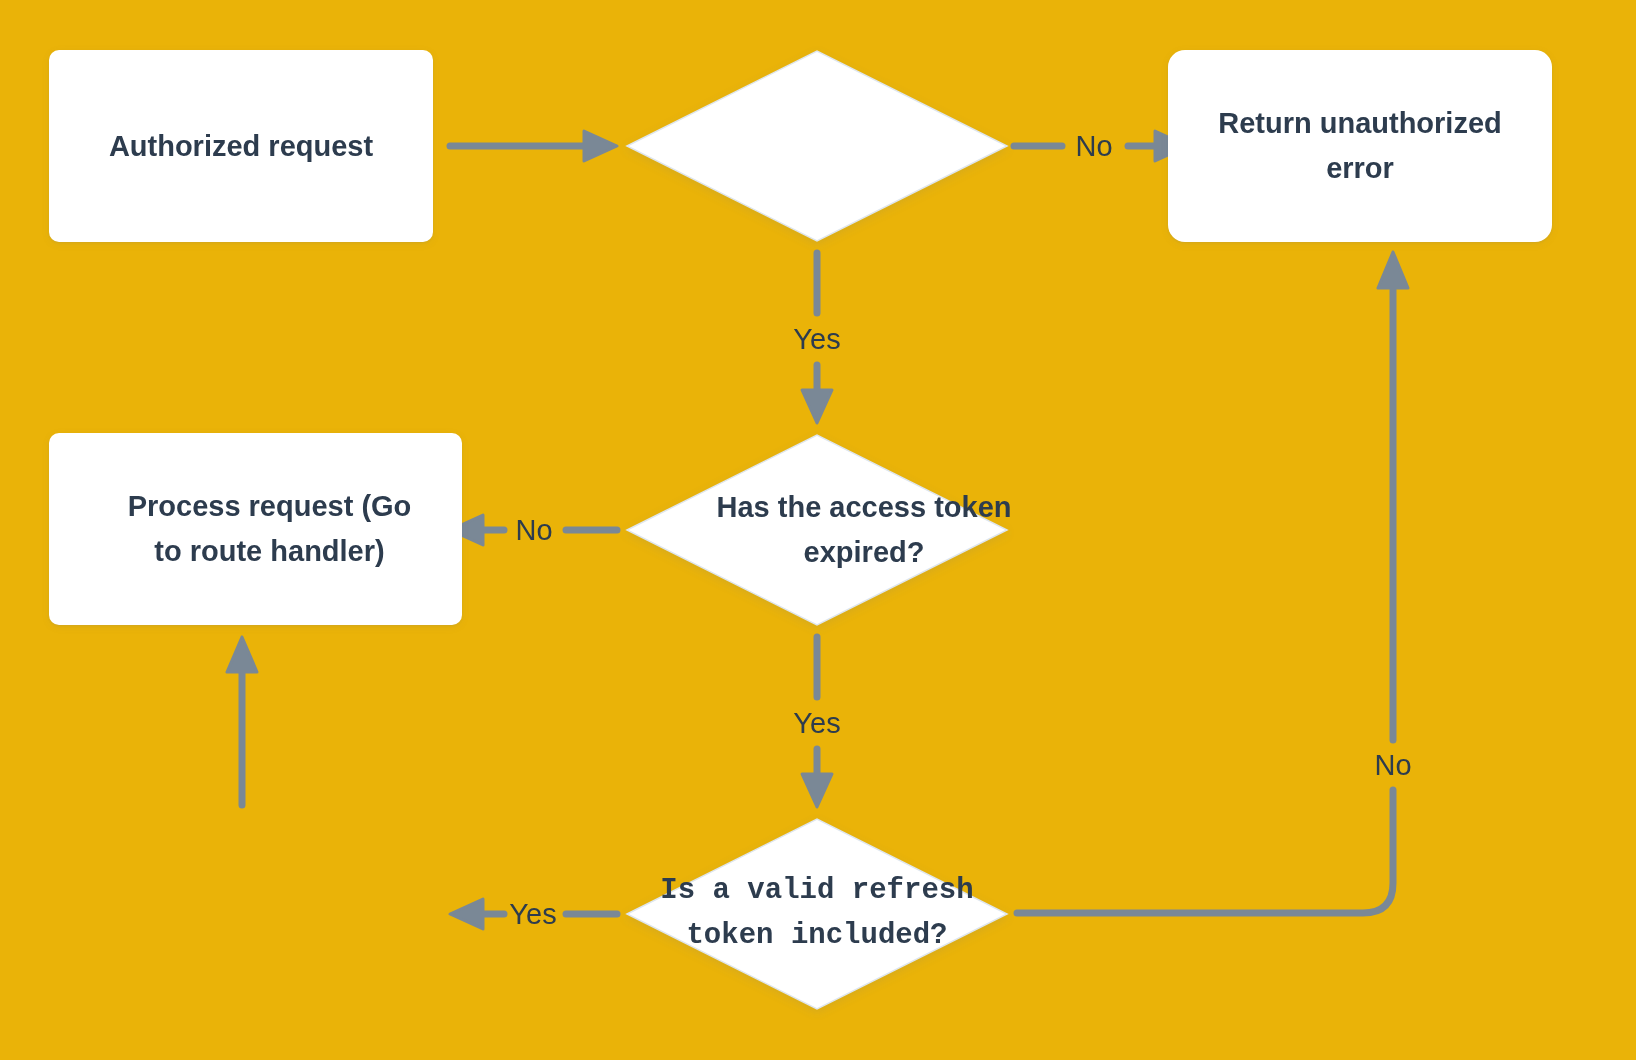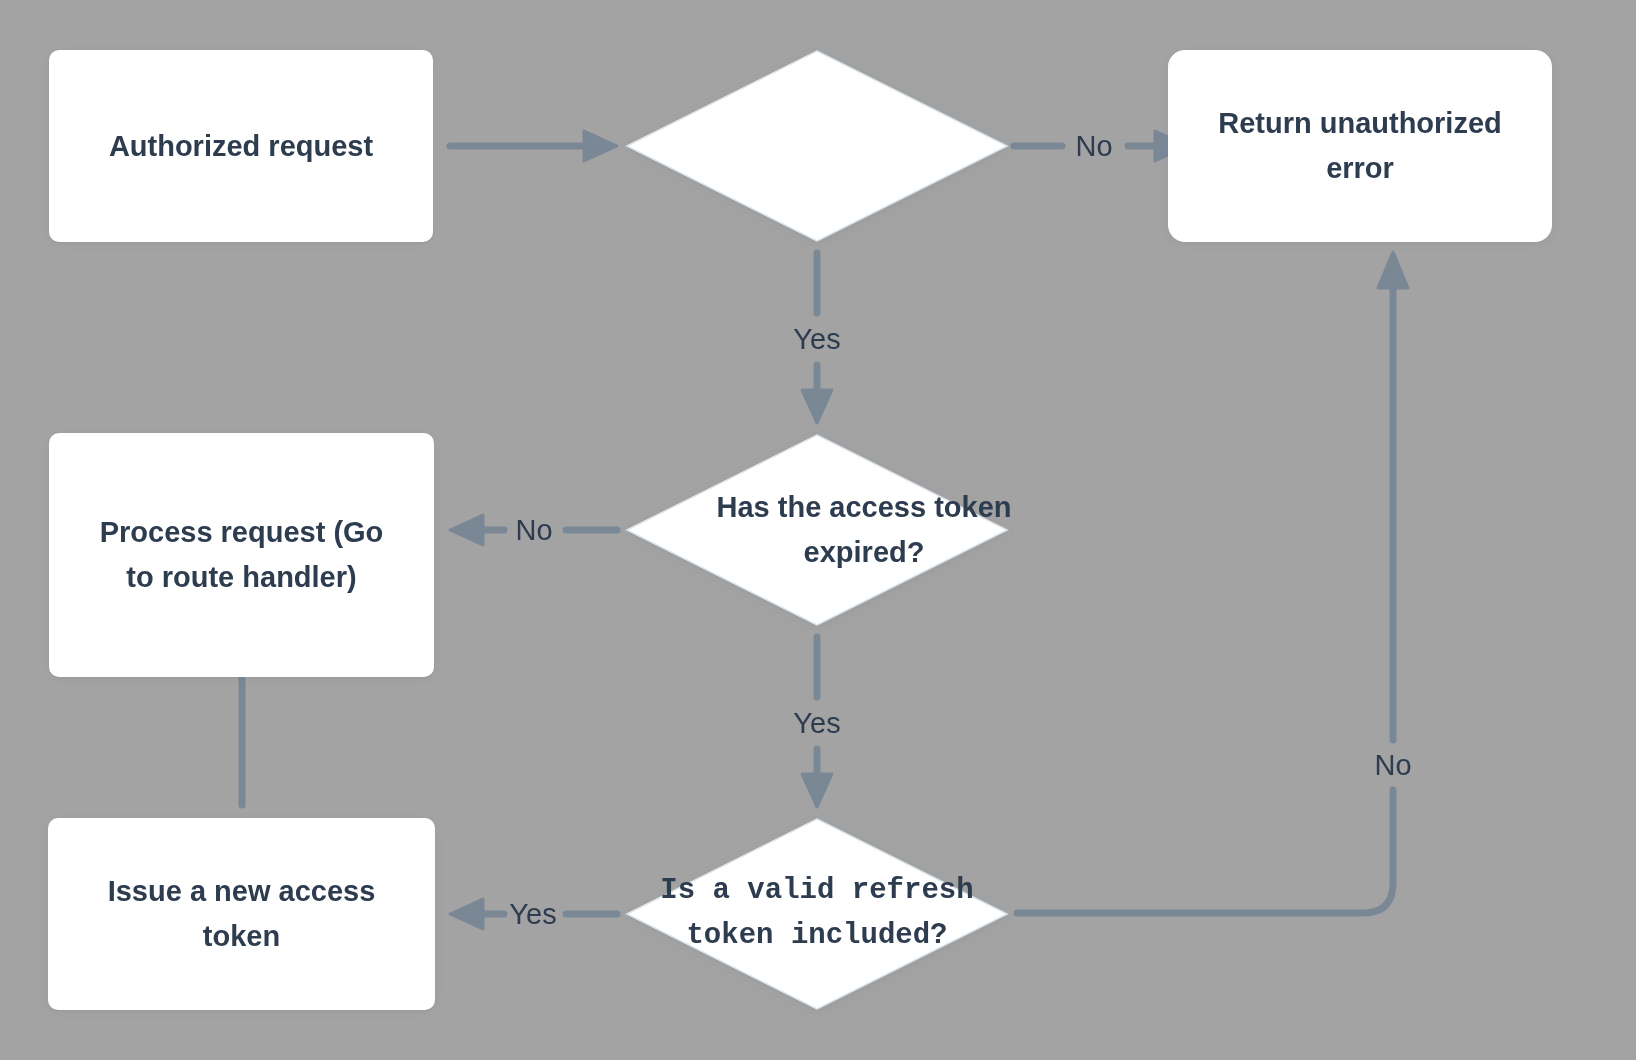--- a/index.html
+++ b/index.html
@@ -8,21 +8,21 @@
     width: 1636px;
     height: 1060px;
     background: #edf1f5;
     font-family: "Liberation Sans", sans-serif;
     overflow: hidden;
   }
   .canvas {
     position: relative;
     width: 1636px;
     height: 1060px;
-    background: #a3a3a3;
+    background: #eab308;
   }
   svg.edges-layer {
     position: absolute;
     inset: 0;
     width: 1636px;
     height: 1060px;
   }
   .edge-line {
     stroke: #7a8896;
     stroke-width: 7;
@@ -144,29 +144,25 @@
 
   <div class="node-box" style="left:49px; top:50px; width:384px; height:192px;">
     <div class="node-text">Authorized request</div>
   </div>
 
   <div class="node-box" style="left:1168px; top:50px; width:384px; height:192px;border-radius:17px;">
     <div class="node-text">Return unauthorized
 error</div>
   </div>
 
-  <div class="node-box" style="left:49px; top:433px; width:385px; height:244px;">
+  <div class="node-box" style="left:49px; top:433px; width:385px; height:192px;padding-left:28px;">
     <div class="node-text">Process request (Go
 to route handler)</div>
   </div>
 
-  <div class="node-box" style="left:48px; top:818px; width:387px; height:192px;">
-    <div class="node-text">Issue a new access
-token</div>
-  </div>
 
   <div class="diamond-label" style="left:864px; top:530px;">Has the access token
 expired?</div>
   <div class="diamond-label" style="left:817px; top:914px;font-family:Liberation Mono, monospace;">Is a valid refresh
 token included?</div>
 
   <div class="edge-label" style="left:1094px; top:146px;">No</div>
   <div class="edge-label" style="left:817px; top:339px;">Yes</div>
   <div class="edge-label" style="left:534px; top:530px;">No</div>
   <div class="edge-label" style="left:817px; top:723px;">Yes</div>

